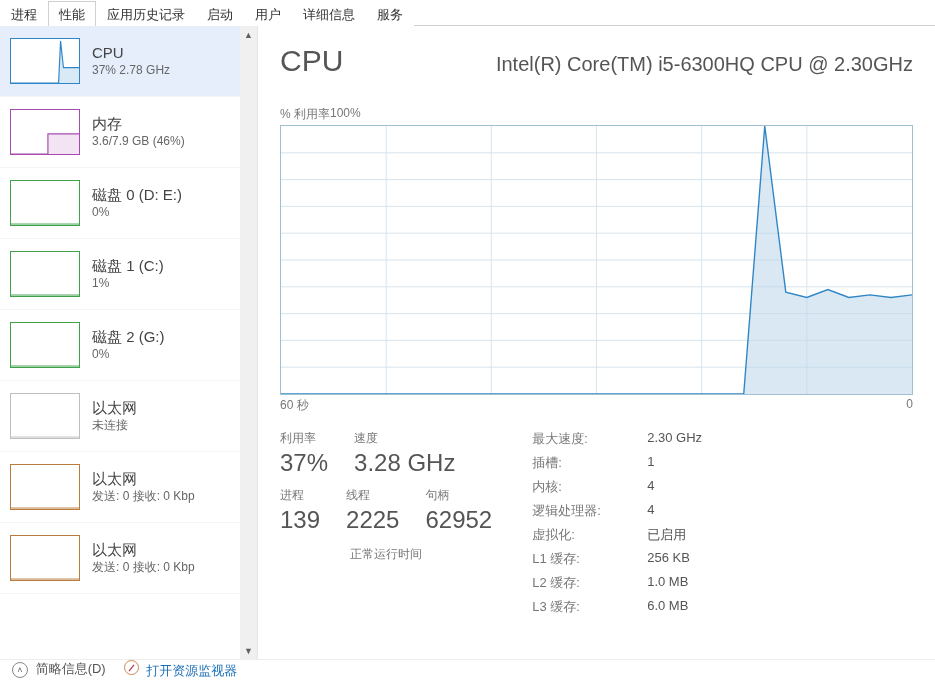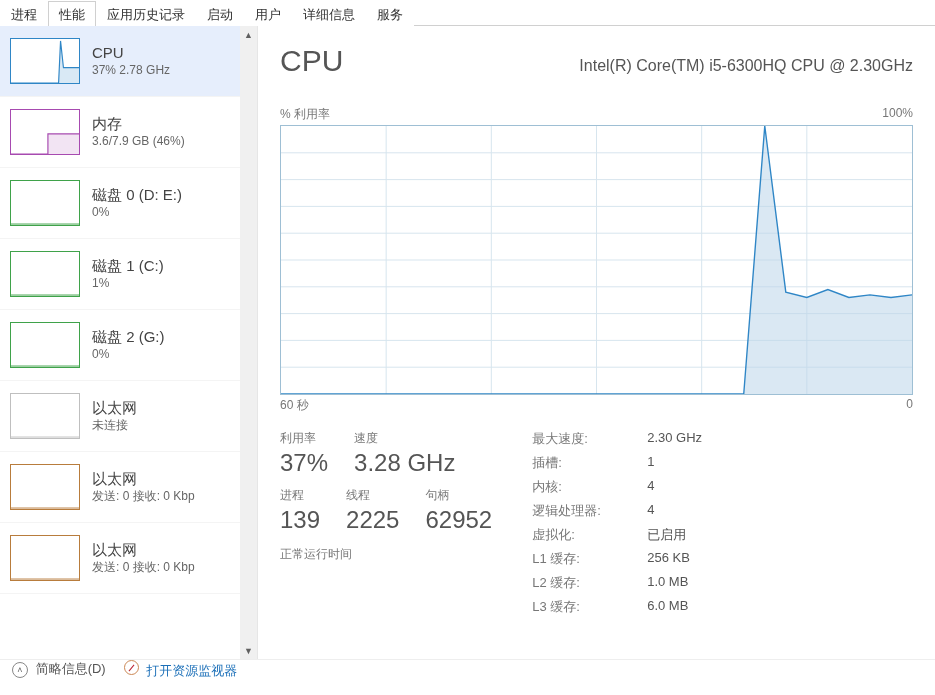--- a/index.html
+++ b/index.html
@@ -105,24 +105,23 @@
     padding: 18px 22px 10px 22px;
     overflow: hidden;
   }
   .hdr {
     display: flex;
     align-items: baseline;
     justify-content: space-between;
     margin-bottom: 10px;
   }
   .hdr-title { font-size: 30px; color: #555; font-weight: 400; }
-  .hdr-sub   { font-size: 16px; color: #555; }
+  .hdr-sub   { font-size: 20px; color: #555; }
   .chart-head {
     display: flex;
-    justify-content: space-between;
     font-size: 12px;
     color: #777;
     margin-bottom: 2px;
     margin-top: 28px;
   }
   .chart {
     border: 1px solid #9ebfd4;
     width: 100%;
     height: 270px;
     position: relative;
@@ -138,21 +137,21 @@
   }
   .stats {
     display: flex;
     gap: 40px;
   }
   .stats-left { flex: 0 0 auto; }
   .stats-right { flex: 0 0 auto; }
   .big-row { display: flex; gap: 26px; margin-bottom: 10px; }
   .big-cell .lbl { font-size: 12px; color: #777; margin-bottom: 2px; }
   .big-cell .val { font-size: 24px; color: #555; }
-  .up-row { margin-top: 12px; }
+  .up-row { margin-top: 12px; text-align: center; }
   .up-row .lbl { font-size: 12px; color: #777; margin-bottom: 2px; }
   .up-row .val { font-size: 20px; color: #555; }
   .info-table { display: grid; grid-template-columns: 95px auto; row-gap: 6px; column-gap: 20px; font-size: 13px; }
   .info-table .k { color: #777; }
   .info-table .v { color: #555; }
   
   .footer {
     height: 36px;
     display: flex;
     align-items: flex-start;

